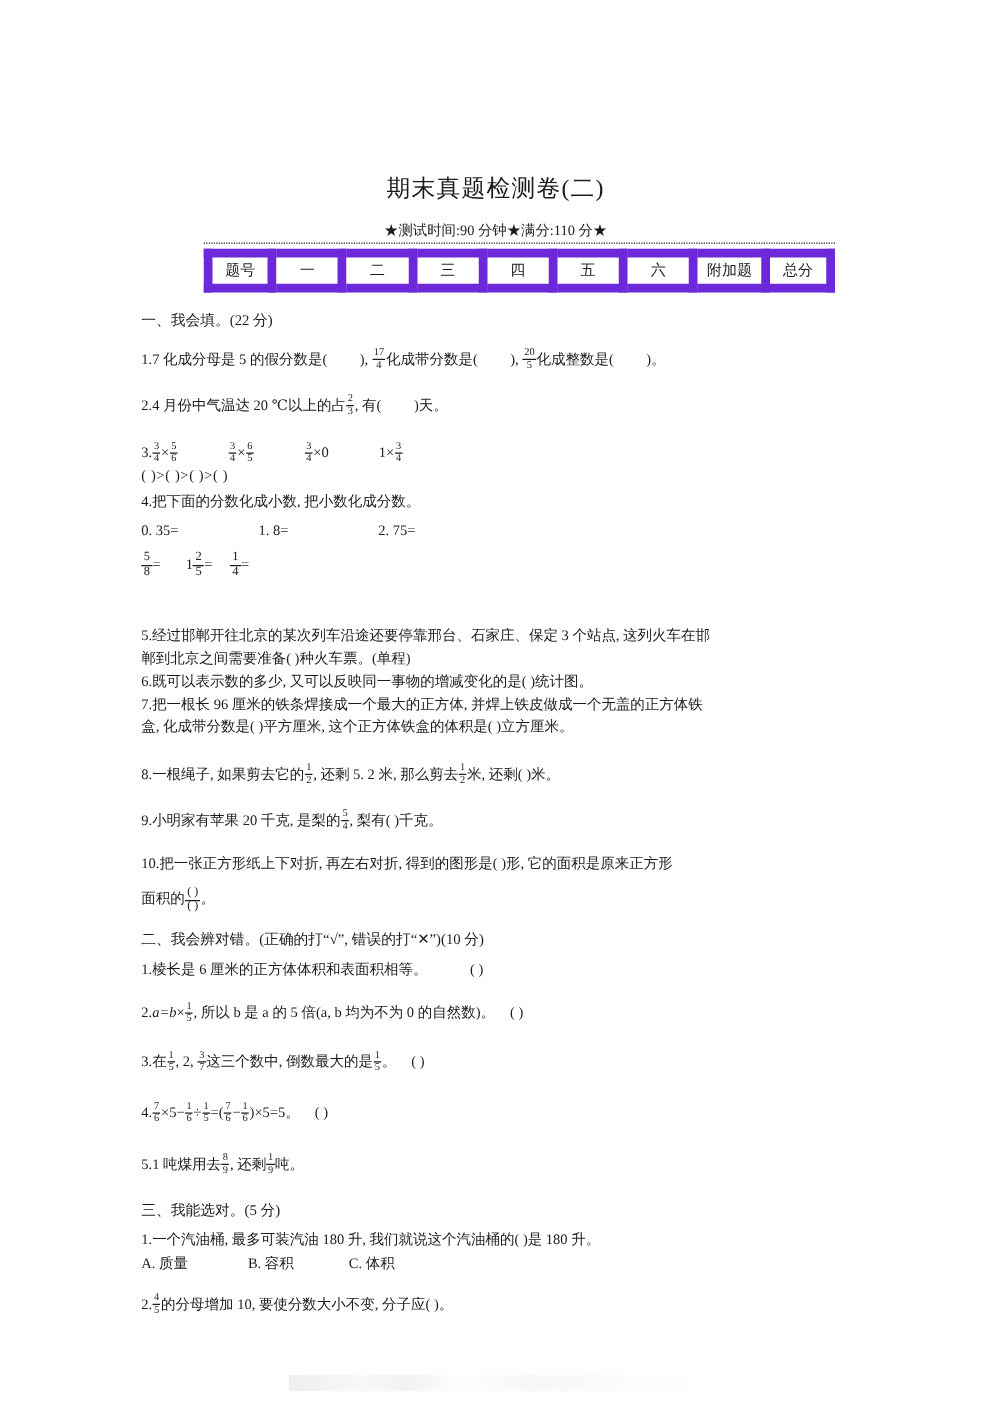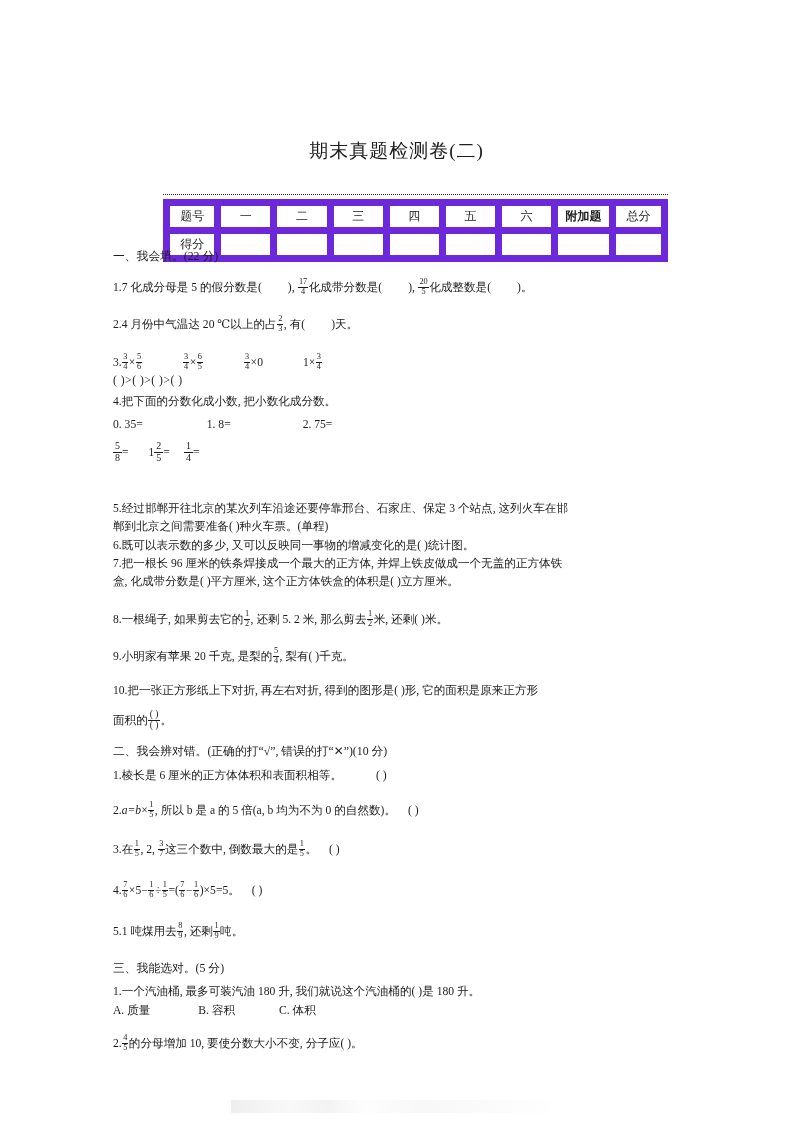--- a/index.html
+++ b/index.html
@@ -32,21 +32,21 @@
     border-collapse:collapse; width:505px;
     font-size:12px;
   }
   table.score td {
     border:7px solid #6d28d9;
     height:21px; text-align:center; vertical-align:middle;
     padding:0;
   }
   td.lbl { width:52px; }
   td.num { width:58px; }
-  td.extra { width:60px;font-weight:bold; }
+  td.extra { width:60px; }
   td.total { width:53px; }
 
   
   .content { position:absolute; left:113px; top:0; width:570px; }
   .ln { position:absolute; font-size:11.6px; white-space:nowrap; line-height:1.1; }
   .secthead { font-size:11.8px; }
   
   .fr {
     display:inline-block; vertical-align:-0.42em;
     text-align:center; font-size:8.3px; line-height:1.02;
@@ -74,45 +74,35 @@
       rgba(185,185,185,0.11) 60%, rgba(205,205,205,0.08) 82%,
       rgba(235,235,235,0.04) 100%);
   }
 </style>
 </head>
 <body>
 
 <div class="page">
 
   <div class="title">期末真题检测卷(二)</div>
+  <div class="subtitle">★测试时间:90 分钟★满分:110 分★</div>
   <div class="dotline"></div>
 
   <table class="score">
     <tbody>
         <tr>
       <td class="lbl">题号</td>
       <td class="num">一</td>
       <td class="num">二</td>
       <td class="num">三</td>
       <td class="num">四</td>
       <td class="num">五</td>
       <td class="num">六</td>
       <td class="extra">附加题</td>
       <td class="total">总分</td>
-    </tr>
-    <tr>
-      <td class="lbl">得分</td>
-      <td></td>
-      <td></td>
-      <td></td>
-      <td></td>
-      <td></td>
-      <td></td>
-      <td></td>
-      <td></td>
     </tr>
   </tbody>
     </table>
 
   <div class="content">
 
     <div class="ln secthead" style="top:206px;left:0;">一、我会填。(22 分)</div>
 
     <div class="ln" style="top:235px;left:0;">
       <span>1.</span><span>7 化成分母是 5 的假分数是(</span><span class="gap"></span><span>), </span><span class="fr"><span class="n">17</span><span class="d">4</span></span><span>化成带分数是(</span><span class="gap"></span><span>), </span><span class="fr"><span class="n">20</span><span class="d">5</span></span><span>化成整数是(</span><span class="gap"></span><span>)。</span>

